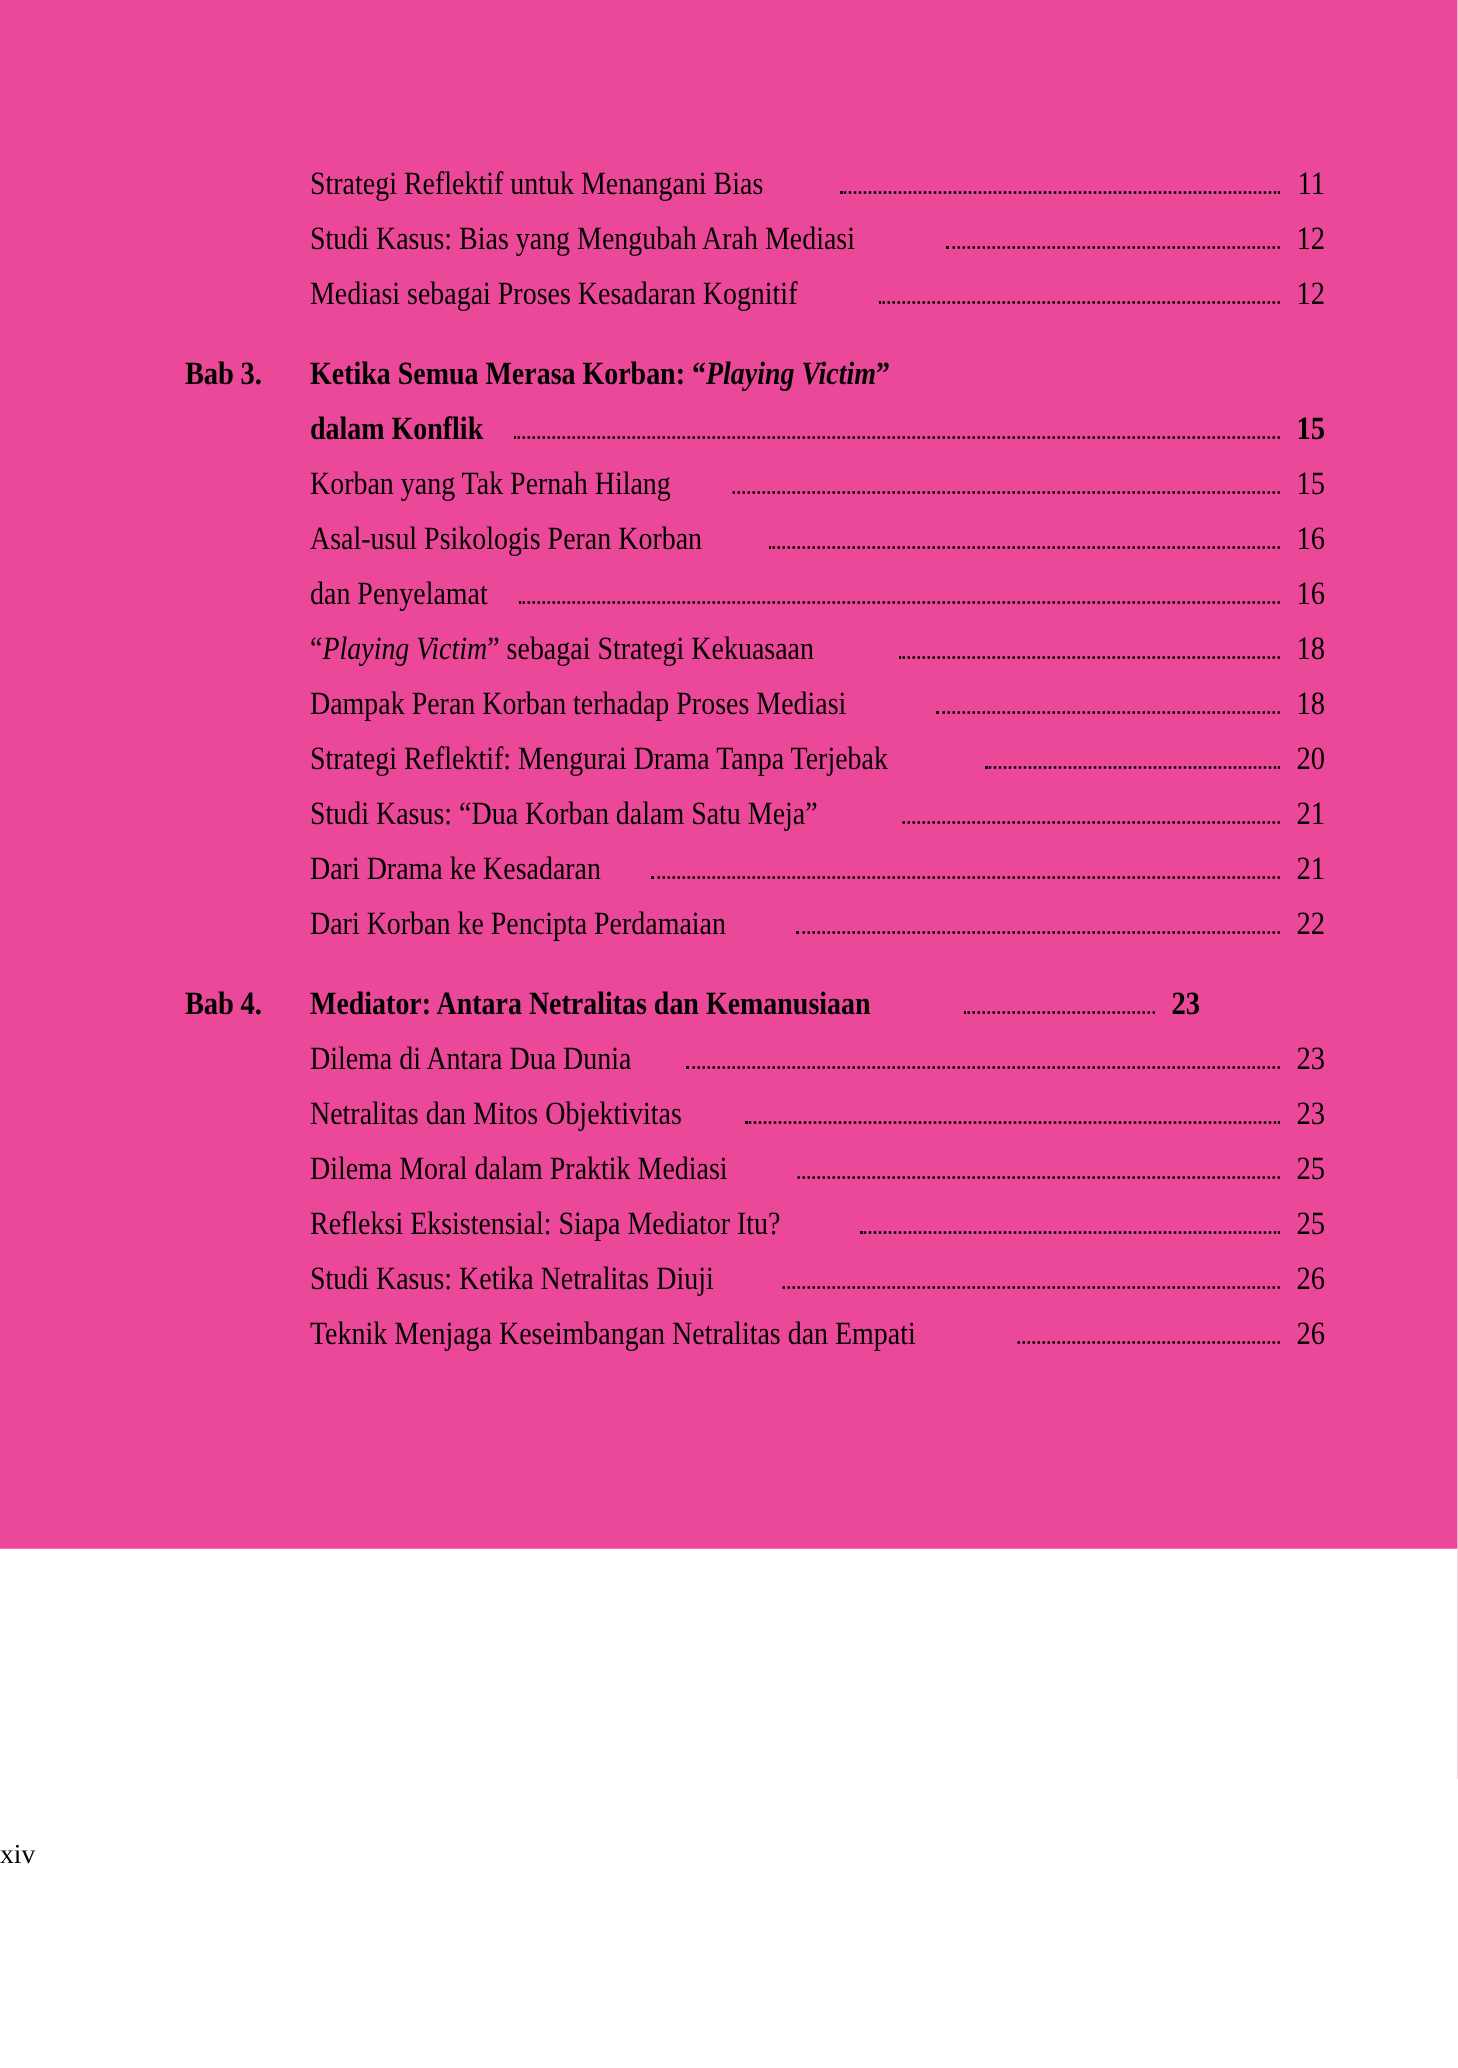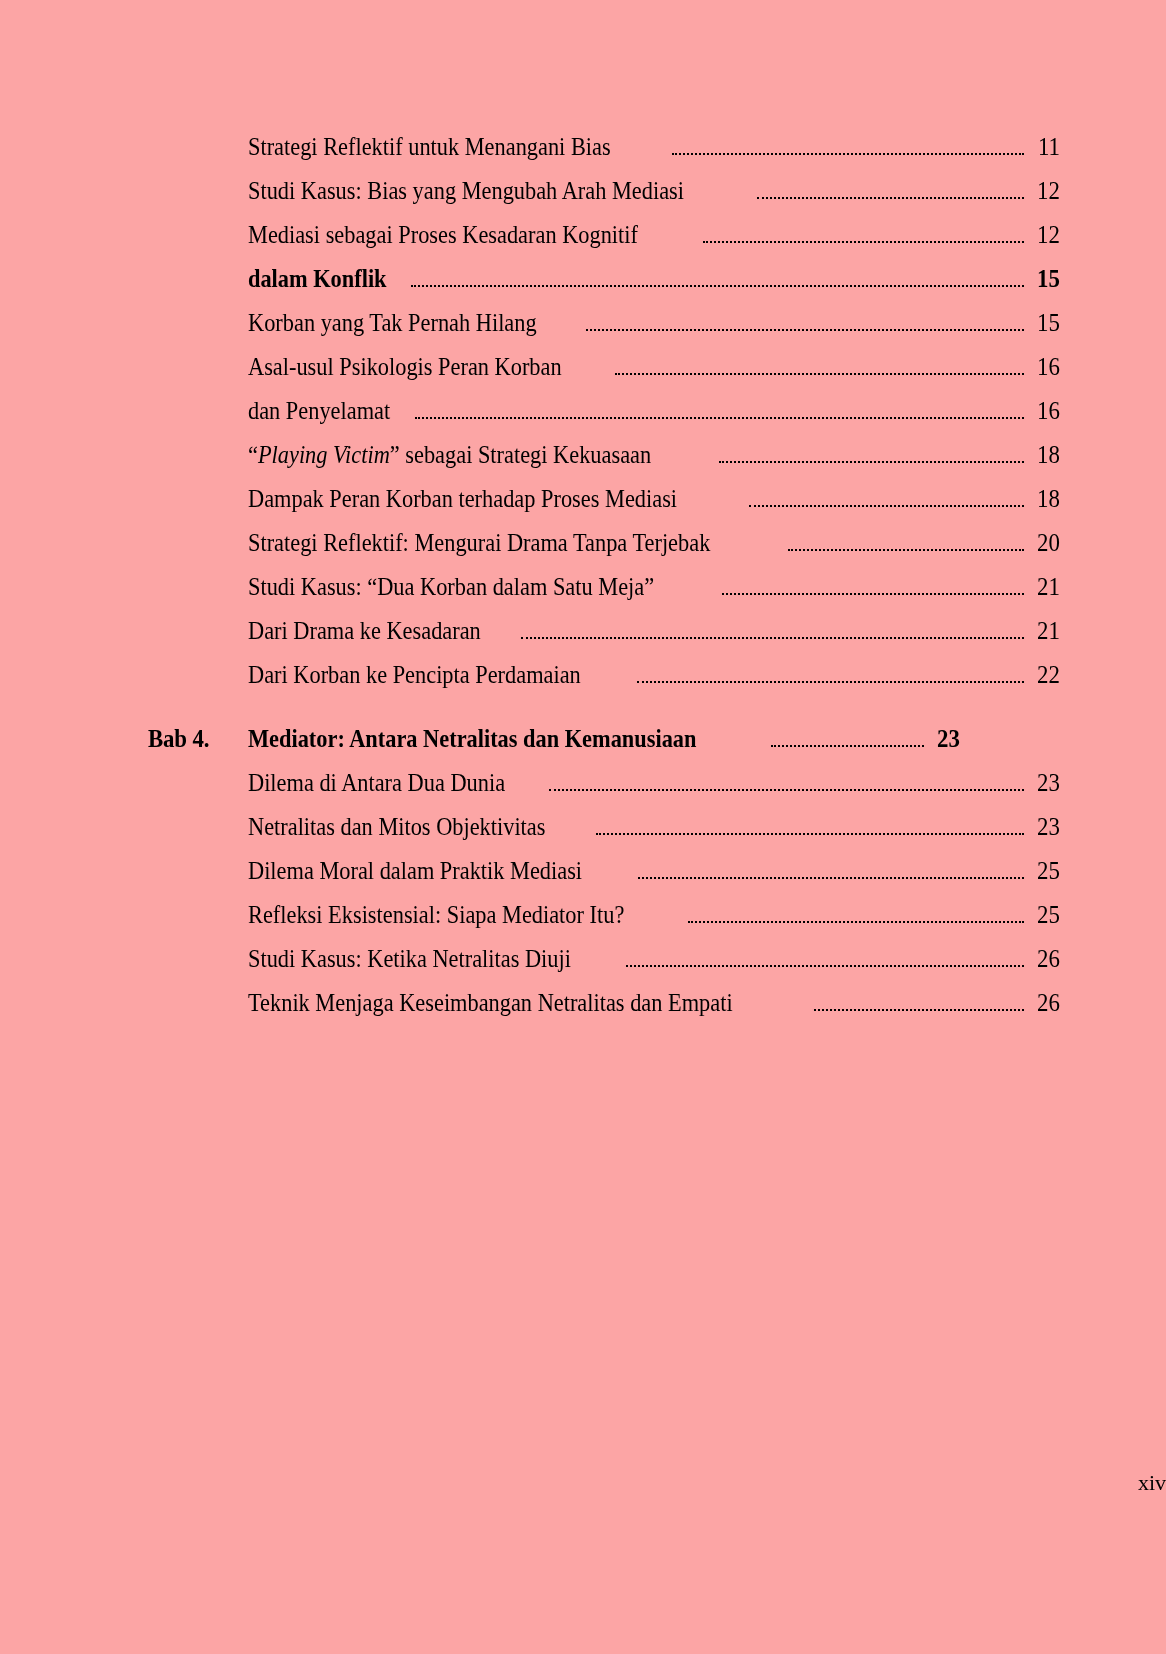--- a/index.html
+++ b/index.html
@@ -14,22 +14,22 @@
     font-family: "Liberation Serif", "DejaVu Serif", serif;
     color: #000000;
     overflow: hidden;
   }
 
   .page {
     position: absolute;
     left: 0;
     top: 0;
     width: 1166px;
-    height: 1654px;
-    background: #fca5a5;
+    height: 1239px;
+    background: #ec4899;
   }
 
   .toc {
     position: absolute;
     left: 148px;
     top: 132px;
     width: 812px;
   }
 
   
@@ -93,21 +93,21 @@
   
   .indent { padding-left: 100px; }
 
   .gap-before-bab { margin-top: 34px; }
 
   .footer {
     position: absolute;
     left: 0;
     top: 1470px;
     width: 1166px;
-    text-align: right;
+    text-align: left;
     font-size: 22px;
   }
 </style>
 </head>
 <body>
 
 <div class="page">
   <div class="toc">
 
     <div class="entry indent">
@@ -128,20 +128,27 @@
 
     <div class="entry indent">
       <div class="entry-body">
         <span class="title">Mediasi sebagai Proses Kesadaran Kognitif</span>
         <span class="dots"></span>
         <span class="pageno">12</span>
       </div>
     </div>
 
 
+    <div class="entry bold gap-before-bab">
+      <div class="bab-label">Bab 3.</div>
+      <div class="entry-body">
+        <span class="title"><span>Ketika Semua Merasa Korban: “</span><em>Playing Victim</em><span>”</span></span>
+        <span class="dots none"></span>
+      </div>
+    </div>
 
     <div class="entry bold indent">
       <div class="entry-body">
         <span class="title">dalam Konflik</span>
         <span class="dots"></span>
         <span class="pageno">15</span>
       </div>
     </div>
 
     <div class="entry indent">

